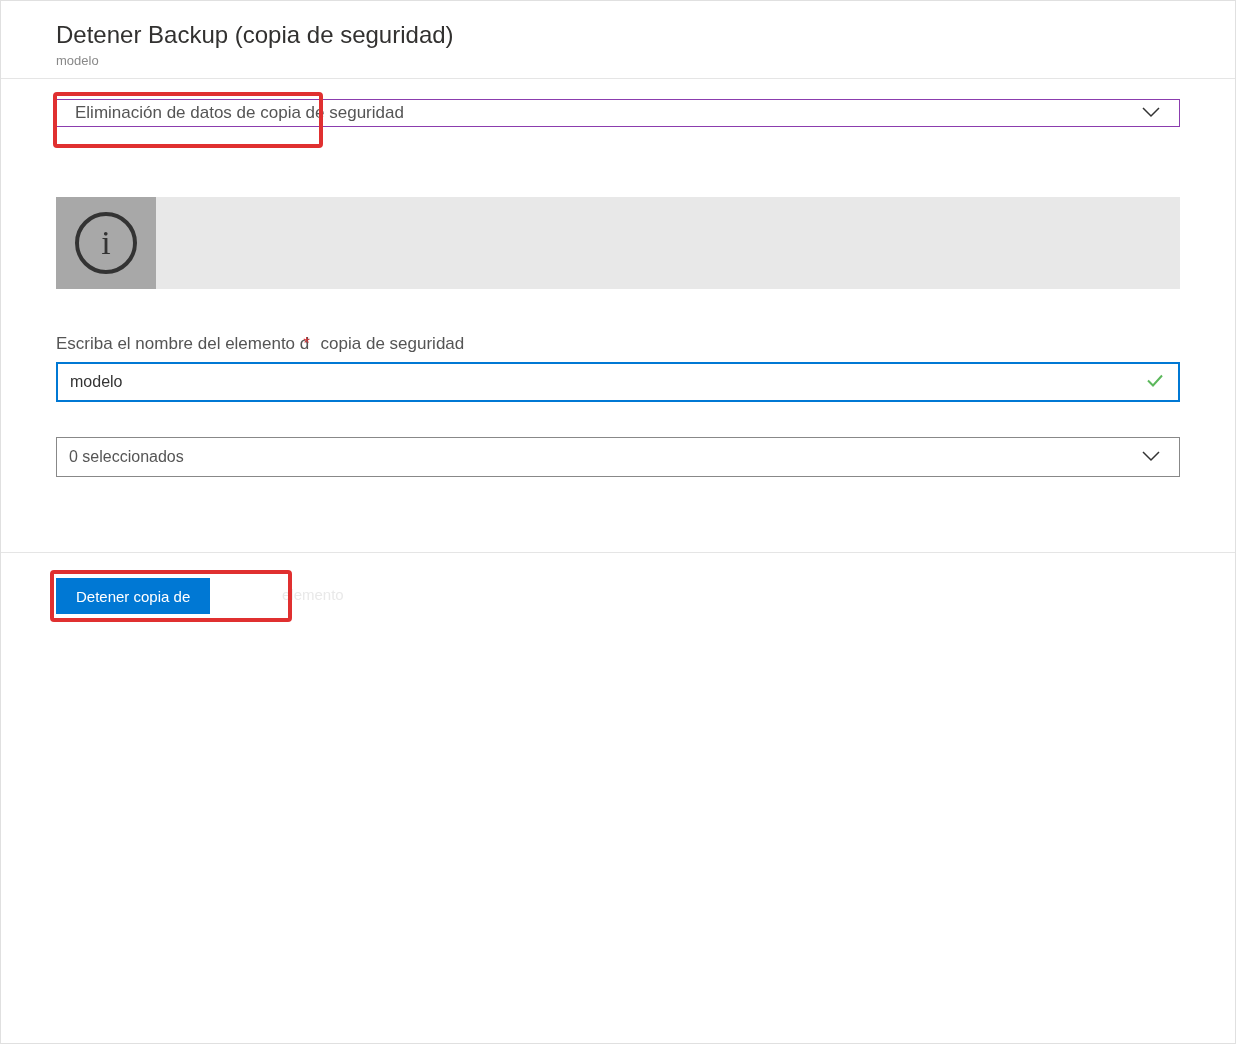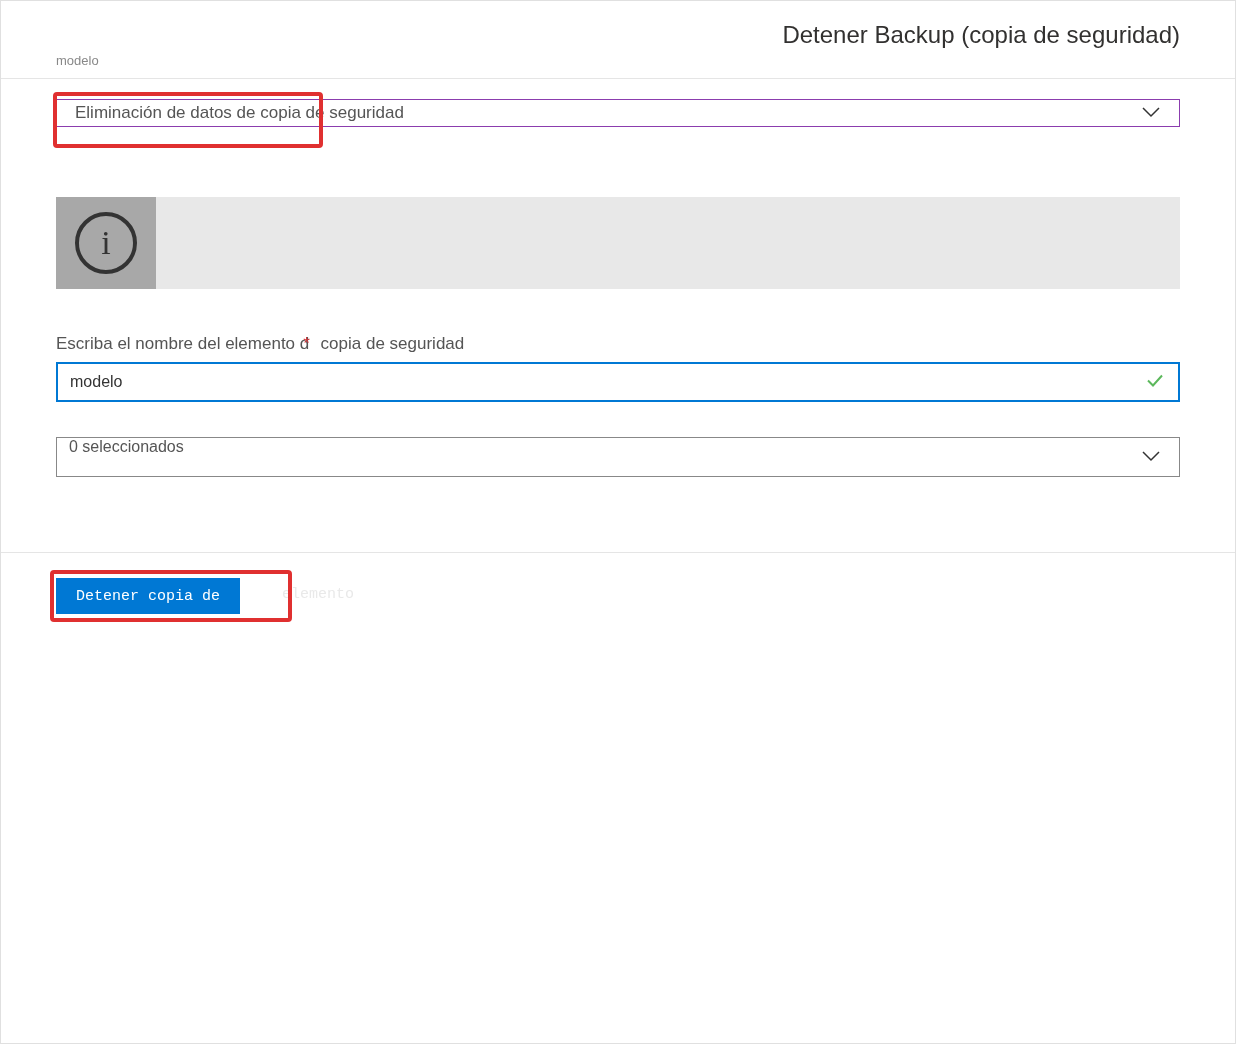--- a/index.html
+++ b/index.html
@@ -22,21 +22,20 @@
     .header {
       padding: 20px 55px 10px 55px;
       border-bottom: 1px solid #e5e5e5;
     }
     
     .header h1 {
       font-size: 24px;
       font-weight: 400;
       color: #323130;
       margin-bottom: 4px;
-      text-align: right;
     }
     
     .header .subtitle {
       font-size: 13px;
       color: #888;
     }
     
     .content {
       padding: 20px 55px;
     }
@@ -159,21 +158,21 @@
       right: 14px;
       top: 50%;
       transform: translateY(-50%);
     }
     
     .dropdown-plain {
       position: relative;
       border: 1px solid #888;
       height: 40px;
       display: flex;
-      align-items: flex-start;
+      align-items: center;
       padding: 0 40px 0 12px;
       cursor: pointer;
     }
     
     .dropdown-plain-text {
       font-size: 16px;
       color: #555;
     }
     
     .textarea-field {
@@ -184,21 +183,20 @@
       font-family: inherit;
       font-size: 16px;
       resize: none;
       outline: none;
     }
     
     .footer {
       border-top: 1px solid #e5e5e5;
       padding: 25px 55px;
       margin-top: 20px;
-      font-family: Liberation Mono, monospace;
     }
     
     .btn-primary-wrap {
       position: relative;
       display: inline-block;
     }
     
     .btn-primary {
       background: #0078d4;
       color: #fff;

